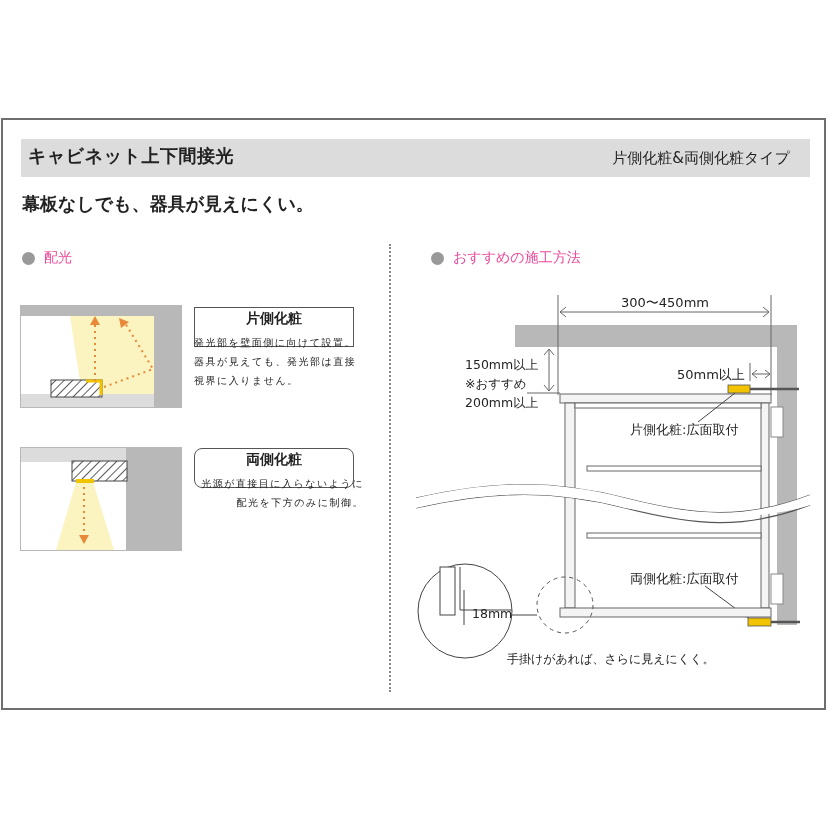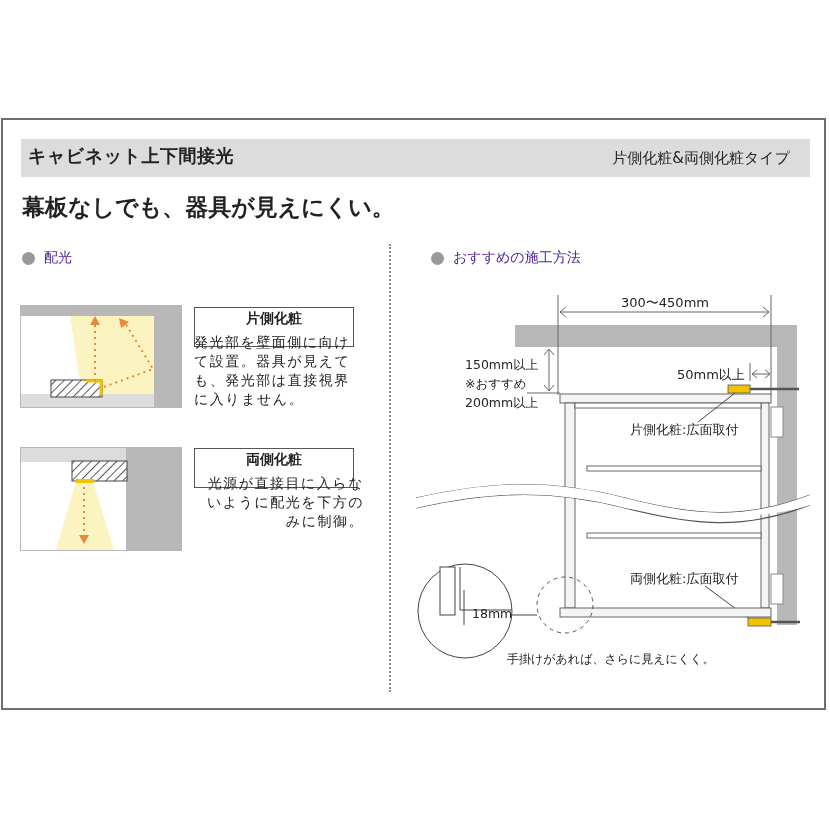--- a/index.html
+++ b/index.html
@@ -1,26 +1,26 @@
 <!DOCTYPE html>
 <html><head>
 <meta charset="utf-8">
 <style>
   html,body{margin:0;padding:0;background:#fff;}
   body{width:830px;height:830px;position:relative;overflow:hidden;font-family:"DejaVu Sans",sans-serif;color:#222;}
   .frame{position:absolute;left:1px;top:118px;width:825px;height:592px;border:2px solid #6e6e6e;box-sizing:border-box;}
   .titlebar{position:absolute;left:21px;top:139px;width:789px;height:38px;background:#dcdcdc;}
   .title{position:absolute;left:28px;top:144px;font-size:18px;font-weight:bold;color:#222;letter-spacing:0.5px;}
   .subtitle-right{position:absolute;right:40px;top:149px;font-size:15px;color:#222;}
-  .lead{position:absolute;left:22px;top:192px;font-size:23px;font-weight:bold;color:#222;}
-  .sec{position:absolute;font-size:14px;color:#4c1d95;display:flex;align-items:center;}
+  .lead{position:absolute;left:22px;top:192px;font-size:18px;font-weight:bold;color:#222;}
+  .sec{position:absolute;font-size:14px;color:#ec4899;display:flex;align-items:center;}
   .dot{display:inline-block;width:13px;height:13px;border-radius:50%;background:#999;margin-right:9px;}
   .divider{position:absolute;left:389px;top:244px;height:448px;border-left:2px dotted #888;}
   .labelbox{position:absolute;width:160px;height:40px;border:1px solid #555;box-sizing:border-box;font-size:14px;font-weight:bold;text-align:center;line-height:20px;}
-  .desc{position:absolute;font-size:14px;line-height:19px;letter-spacing:1.5px;width:170px;}
+  .desc{position:absolute;font-size:10px;line-height:19px;letter-spacing:1.5px;width:170px;}
   svg text{font-family:"DejaVu Sans",sans-serif;}
 </style>
 </head>
 <body>
 
 <div class="frame"></div>
 <div class="titlebar"></div>
 <div class="title">キャビネット上下間接光</div>
 <div class="subtitle-right">片側化粧&amp;両側化粧タイプ</div>
 <div class="lead">幕板なしでも、器具が見えにくい。</div>
@@ -61,21 +61,21 @@
 <svg style="position:absolute;left:20px;top:447px;" width="162" height="104">
   <rect x="0" y="0" width="162" height="104" fill="#b8b8b8"></rect>
   <rect x="1" y="1" width="105" height="14" fill="#dcdcdc"></rect>
   <rect x="1" y="15" width="105" height="88" fill="#fff"></rect>
   <polygon points="56,35 73,35 94,103 36,103" fill="#fbf3c0"></polygon>
   <rect x="52" y="14" width="55" height="20" fill="url(#hatch)" stroke="#444" stroke-width="1"></rect>
   <rect x="56" y="32" width="18" height="4" fill="#f2c400"></rect>
   <line x1="64" y1="40" x2="64" y2="88" stroke="#e8893a" stroke-width="2" stroke-dasharray="2,4"></line>
   <polygon points="59,88 69,88 64,97" fill="#e8893a"></polygon>
 </svg>
-<div class="labelbox" style="left:194px;top:448px;">両側化粧</div>
+<div class="labelbox" style="left:194px;top:448px;border-radius:8px;">両側化粧</div>
 <div class="desc" style="left:194px;top:474px;text-align:right;">光源が直接目に入らないように配光を下方のみに制御。</div>
 
 <svg style="position:absolute;left:415px;top:285px;" width="400" height="400">
 
   <rect x="100" y="40" width="262" height="22" fill="#b8b8b8"></rect>
 
   <rect x="362" y="40" width="20" height="300" fill="#b8b8b8"></rect>
 
   <line x1="143" y1="10" x2="143" y2="110" stroke="#666" stroke-width="1"></line>
   <line x1="356" y1="10" x2="356" y2="110" stroke="#666" stroke-width="1"></line>

